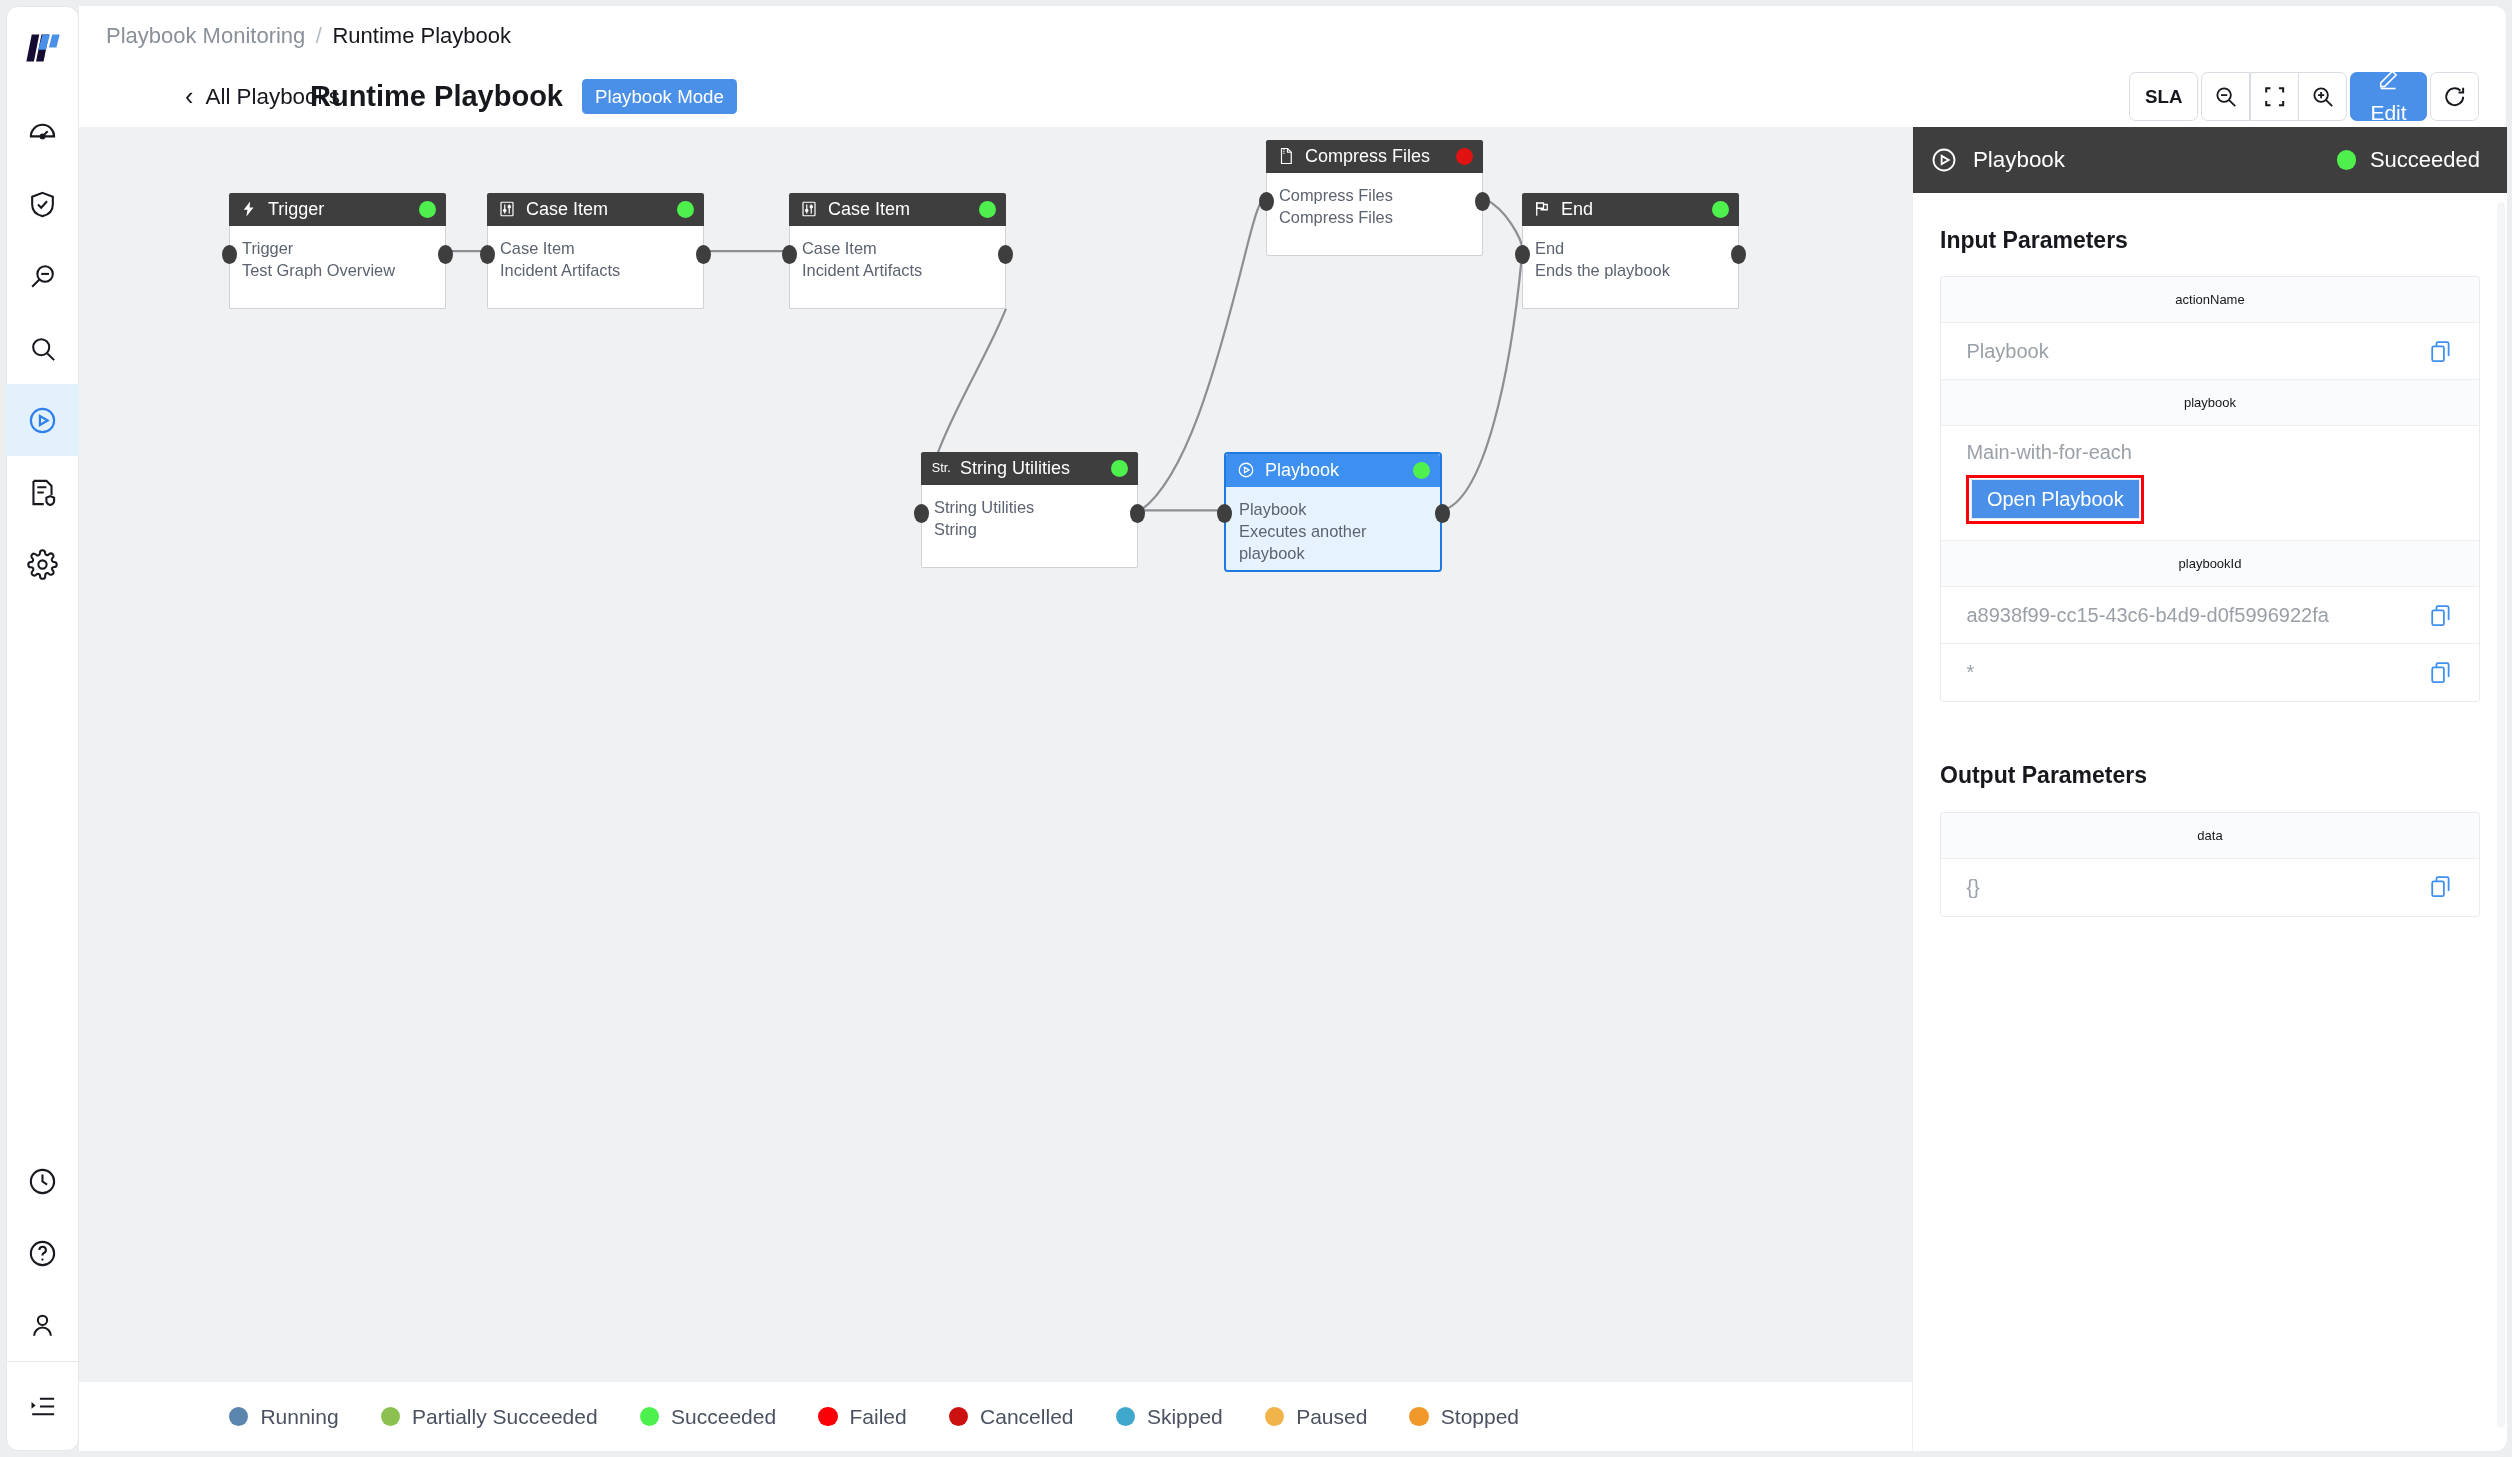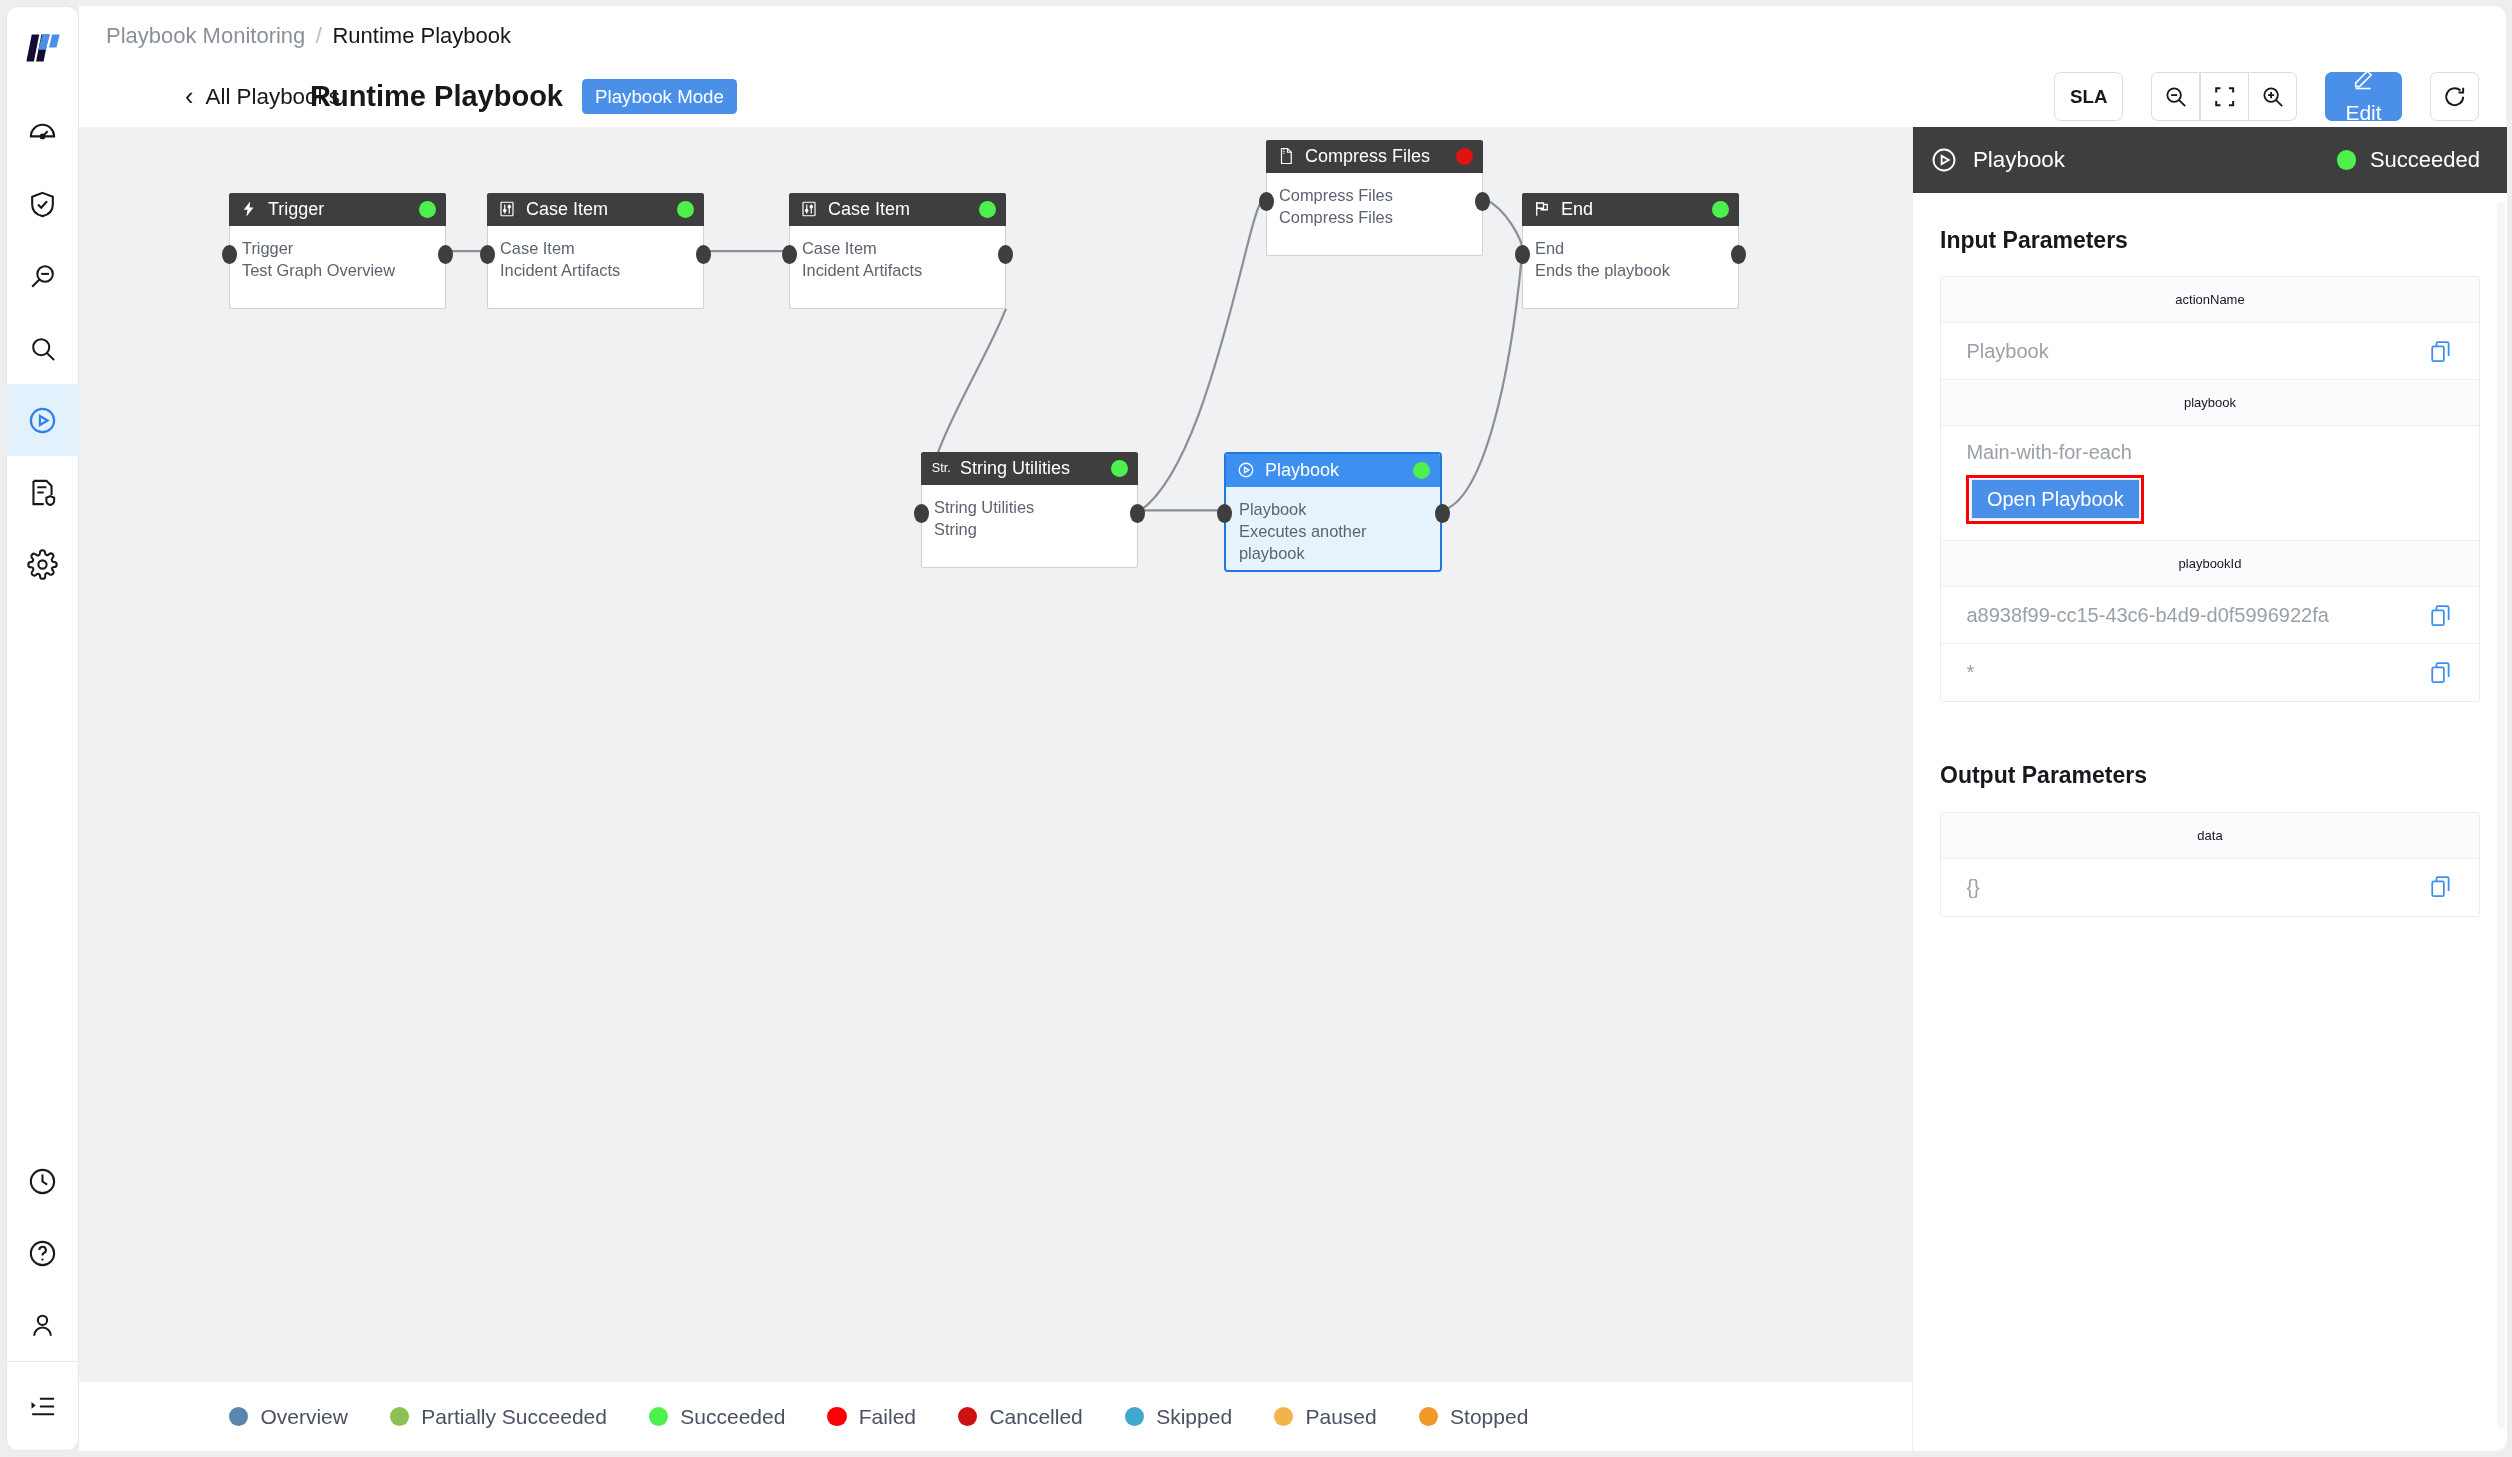--- a/index.html
+++ b/index.html
@@ -60,21 +60,21 @@
   }
   #backbtn .chev { font-size: 25.4px; color: #16181d; line-height: 1; }
   #backbtn .lbl { font-size: 22.4px; color: #16181d; }
   #pagetitle { margin-left: 126px; font-size: 29px; font-weight: bold; color: #16181d; white-space: nowrap; }
   #modebadge {
     margin-left: 19.4px;
     background: #4a90e8; color: #fff;
     font-size: 18.7px; padding: 6.7px 12.7px; border-radius: 4.5px;
     white-space: nowrap;
   }
-  #head-actions { margin-left: auto; display: flex; align-items: center; gap: 28px; }
+  #head-actions { margin-left: auto; display: flex; align-items: center; gap: 3px; }
   .hbtn {
     height: 49px; min-width: 49px;
     background: #fff; border: 0.7px solid #d9dde3; border-radius: 6.7px;
     display: flex; align-items: center; justify-content: center;
     color: #16181d; cursor: pointer;
   }
   .hbtn.sla { padding: 0 15px; font-size: 18.7px; font-weight: 600; }
   .zoomgroup { display: flex; }
   .zoomgroup .hbtn { border-radius: 0; margin-left: -0.7px; }
   .zoomgroup .hbtn:first-child { border-radius: 6.7px 0 0 6.7px; margin-left: 0; }
@@ -488,21 +488,21 @@
           <div class="l1">End</div>
           <div class="l2">Ends the playbook</div>
         </div>
       </div>
     </div>
   </div>
 
   <div id="legend">
     <div class="legend-item">
       <span class="swatch" style="background:#5a86ad"></span>
-      <span class="lname">Overview</span>
+      <span class="lname">Running</span>
     </div>
     <div class="legend-item">
       <span class="swatch" style="background:#8cc152"></span>
       <span class="lname">Partially Succeeded</span>
     </div>
     <div class="legend-item">
       <span class="swatch" style="background:#4ef04e"></span>
       <span class="lname">Succeeded</span>
     </div>
     <div class="legend-item">

